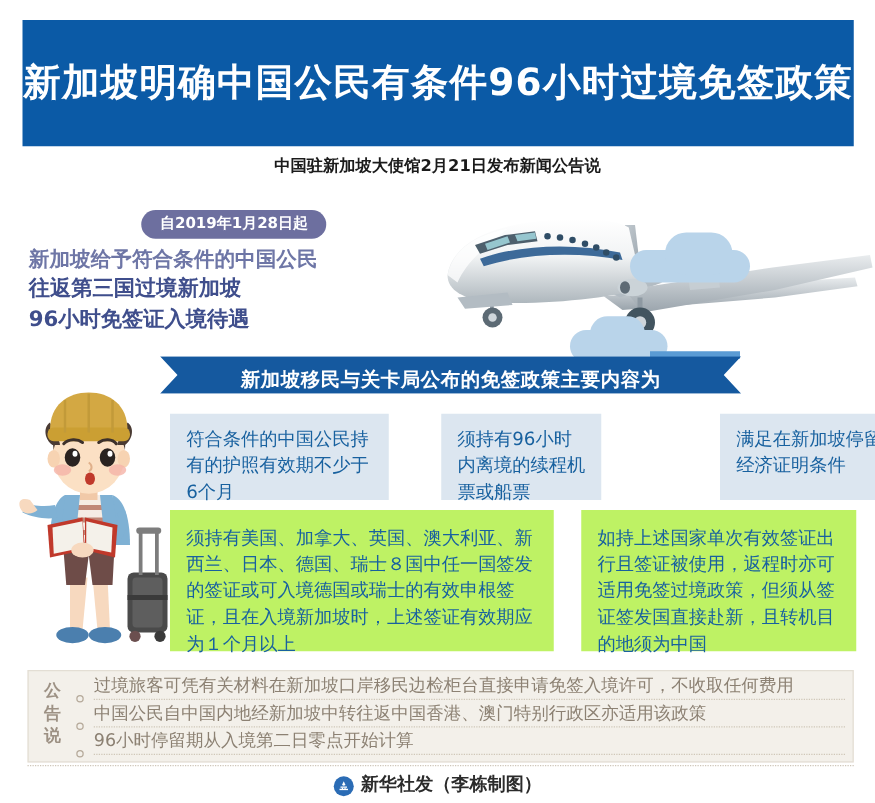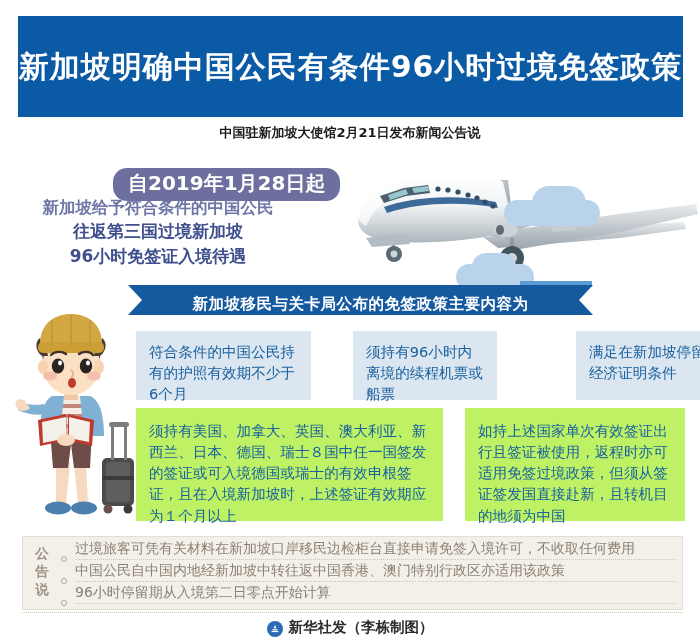--- a/index.html
+++ b/index.html
@@ -30,26 +30,26 @@
   .subtitle{
     position:absolute;left:0;top:124px;width:700px;text-align:center;
     font-size:13px;color:#1b1b1b;font-weight:600;white-space:nowrap;
   }
 
   
   .hero{position:absolute;left:0;top:160px;width:700px;height:130px;}
   .date-badge{
     position:absolute;left:113px;top:8px;
     background:#6d6f9f;color:#ffffff;border-radius:14px;
-    padding:3px 15px 5px 15px;font-size:20px;font-weight:600;white-space:nowrap;
+    padding:3px 15px 5px 15px;font-size:12px;font-weight:600;white-space:nowrap;
     line-height:1.25;
   }
   .hero-text{
-    position:absolute;left:0px;top:36px;width:316px;text-align:center;
-    color:#5f6aa0;line-height:1.42;
+    position:absolute;left:0px;top:36px;width:316px;text-align:left;
+    color:#5f6aa0;line-height:1.42;padding-left:23px;
   }
   .hero-text .ht1{font-size:16.5px;font-weight:600;color:#6e76a6;}
   .hero-text .ht2{font-size:17px;font-weight:bold;color:#3f4e8c;}
   .hero-text .ht3{font-size:17px;font-weight:bold;color:#3f4e8c;}
 
   
   .plane-wrap{position:absolute;left:318px;top:-8px;width:382px;height:150px;}
   .cloud{position:absolute;background:#b9d4ea;border-radius:40px;}
 
   
@@ -66,21 +66,21 @@
 
   
   .box{
     position:absolute;box-sizing:border-box;
     color:#18619f;line-height:1.45;
   }
   .box.r1{background:#dce6f0;font-size:14.6px;padding:10px 12px 10px 13px;}
   .box.r2{background:#bef264;font-size:14.6px;padding:12px 12px 12px 13px;}
 
   #box1{left:136px;top:331px;width:175px;height:69px;}
-  #box2{left:353px;top:331px;width:144px;height:69px;}
+  #box2{left:353px;top:331px;width:128px;height:69px;}
   #box3{left:576px;top:331px;width:160px;height:69px;}
   #box4{left:136px;top:408px;width:307px;height:113px;}
   #box5{left:465px;top:408px;width:220px;height:113px;}
 
   
   .person{position:absolute;left:14px;top:312px;width:128px;height:228px;}
 
   
   .notice{
     position:absolute;left:22px;top:536px;width:661px;height:74px;

